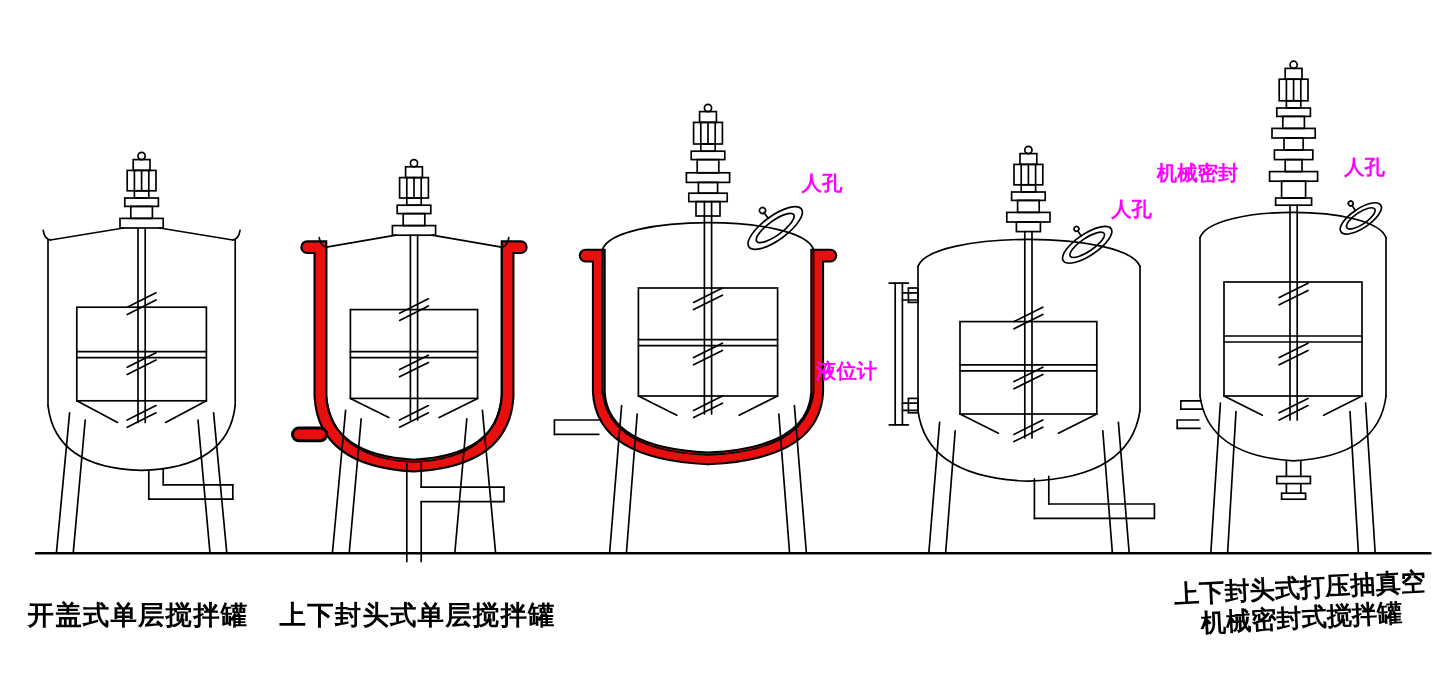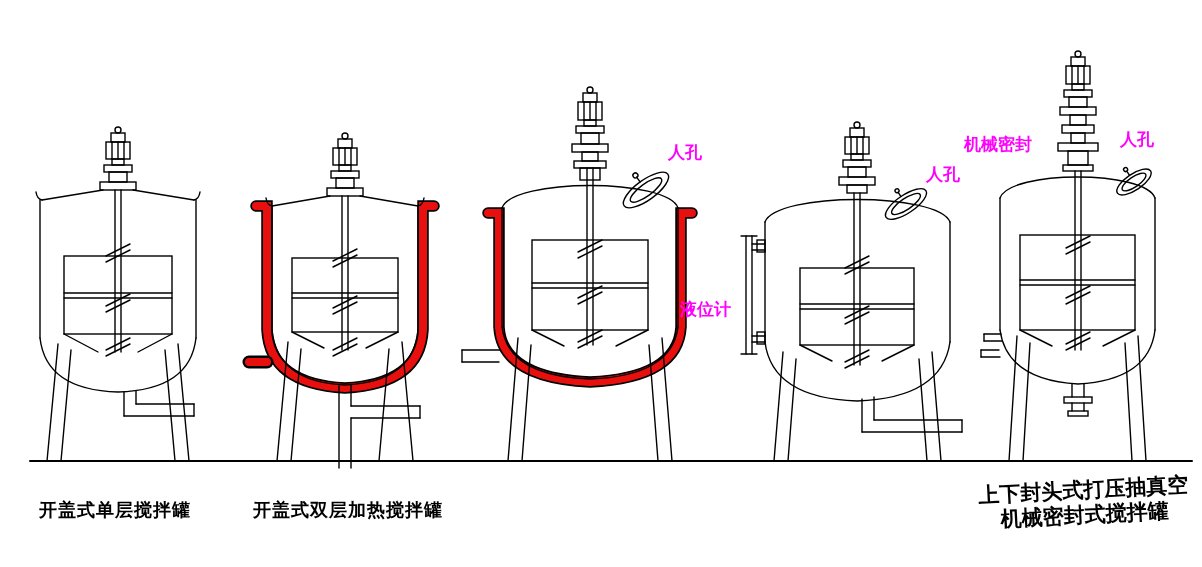--- a/index.html
+++ b/index.html
@@ -7,21 +7,21 @@
     position: relative;
     width: 1202px;
     height: 530px;
     background: #ffffff;
     font-family: Liberation Serif, serif;
     overflow: hidden;
   }
   .canvas svg { position: absolute; left: 0; top: 0; }
   .caption {
     position: absolute;
-    font-size: 18px;
+    font-size: 22px;
     font-weight: bold;
     color: #000000;
     text-align: center;
     white-space: nowrap;
     letter-spacing: 1px;
   }
   .caption-multi {
     position: absolute;
     font-size: 21px;
     font-weight: bold;
@@ -355,19 +355,19 @@
   </g>
 </svg>
 
 <div class="anno" style="left:668px; top:141px;">人孔</div>
 <div class="anno" style="left:926px; top:163px;">人孔</div>
 <div class="anno" style="left:680px; top:286px;margin-top:12px;">液位计</div>
 <div class="anno" style="left:964px; top:133px;">机械密封</div>
 <div class="anno" style="left:1120px; top:128px;">人孔</div>
 
 <div class="caption" style="left:15px;  top:498px; width:200px;">开盖式单层搅拌罐</div>
-<div class="caption" style="left:228px; top:498px; width:240px;">开盖式双层加热搅拌罐</div>
+<div class="caption" style="left:228px; top:498px; width:240px;">上下封头式单层搅拌罐</div>
 <div class="caption-multi" style="left:970px; top:478px; width:228px;">
   <div>上下封头式打压抽真空</div>
   <div>机械密封式搅拌罐</div>
 </div>
 
 </div>
 
 </body></html>

